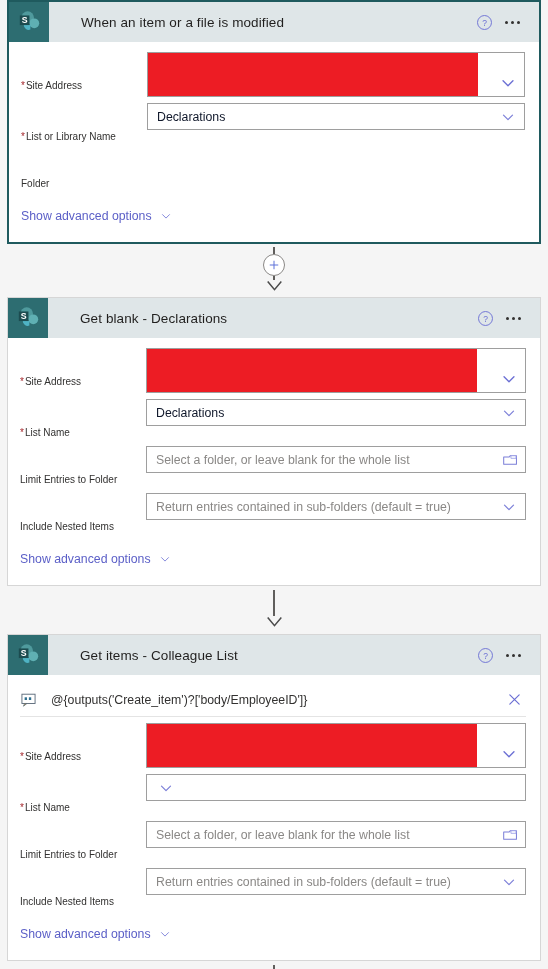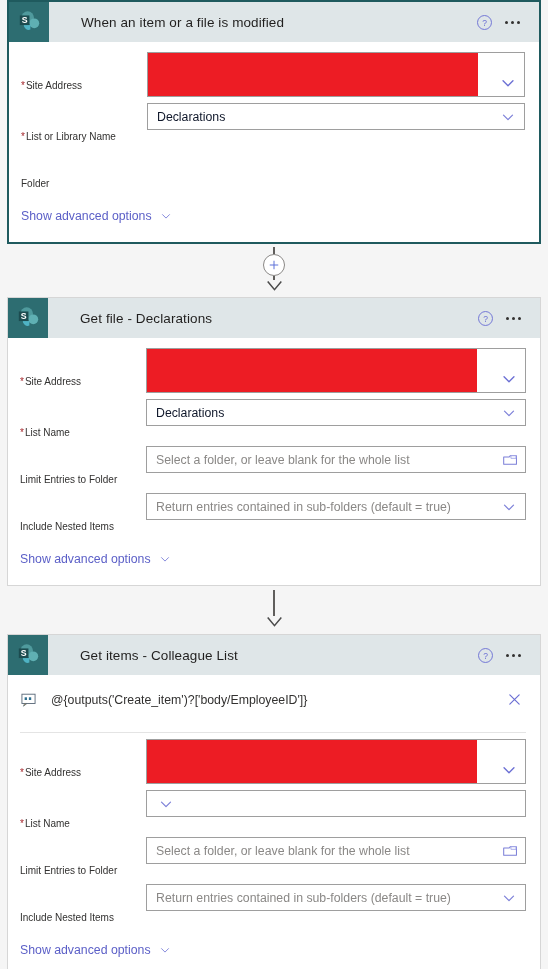--- a/index.html
+++ b/index.html
@@ -87,21 +87,21 @@
   
   .card-body {
     padding: 10px 14px 16px 12px;
     background: #fff;
   }
 
   .comment-row {
     display: flex;
     align-items: center;
     border-bottom: 1px solid #e4e4e4;
-    padding: 6px 2px 24px 0;
+    padding: 6px 2px 8px 0;
     margin-bottom: 6px;
     justify-content: center;
   }
   .comment-icon { flex: 0 0 22px; display:flex; align-items:center; }
   .comment-text {
     flex: 1 1 auto;
     font-size: 12.3px;
     color: #323130;
     padding-left: 9px;
     white-space: nowrap;
@@ -317,21 +317,21 @@
         </svg>
       </div>
     </div>
     <div class="card">
       <div class="card-header">
         <div class="conn-icon">
           <svg width="28" height="28">
             <use xlink:href="#sym-sharepoint"></use>
           </svg>
         </div>
-        <div class="card-title">Get file - Declarations</div>
+        <div class="card-title">Get blank - Declarations</div>
         <div class="hdr-actions">
           <div class="help-btn">
             <svg width="17" height="17">
               <use xlink:href="#sym-help"></use>
             </svg>
           </div>
           <div class="dots-btn">
             <i></i>
             <i></i>
             <i></i>

